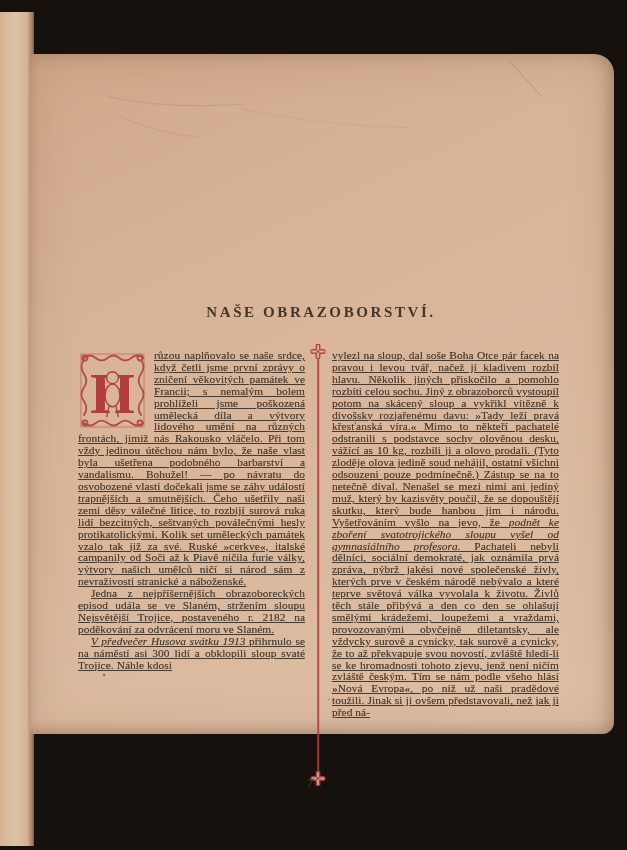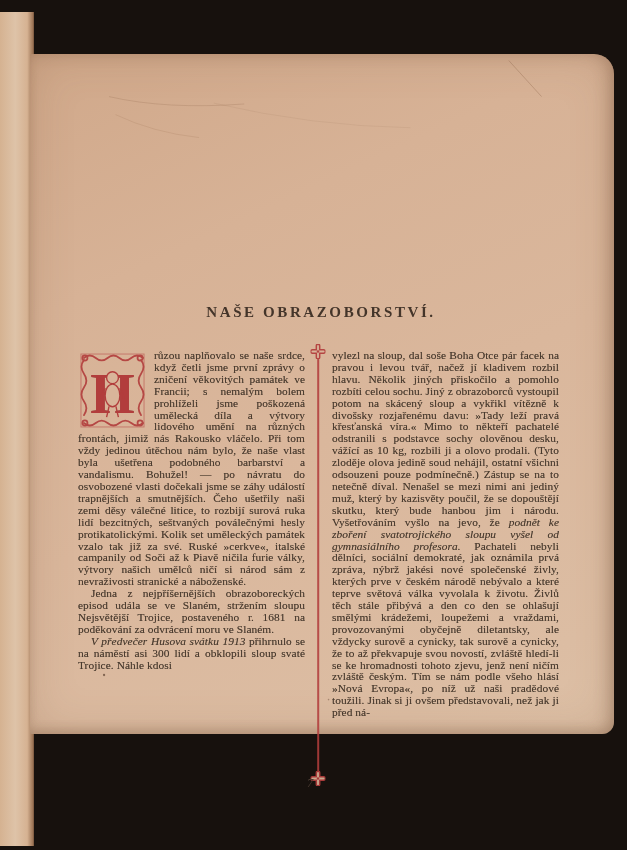--- a/index.html
+++ b/index.html
@@ -39,21 +39,21 @@
     position:absolute;top:296px;width:227px;
     font-size:11.4px;line-height:11.9px;
     text-align:justify;
     letter-spacing:.05px;
     color:var(--ink);
     text-shadow:0 0 .4px rgba(72,58,46,.55);
     hyphens:auto;-webkit-hyphens:auto;
   }
   .col-left{left:48px;}
   .col-right{left:302px;}
-  .col p{margin:0;}
+  .col p{margin:0;text-decoration:underline;}
   .col p.indent{text-indent:13px;}
   .it{font-style:italic;}
   .dropcap{
     float:left;width:69px;height:79px;margin:1px 7px 1px 0;
   }
   .divider{
     position:absolute;left:280px;top:290px;width:16px;height:442px;
   }
   .rule{
     position:absolute;left:50%;top:15px;bottom:15px;width:1.6px;
@@ -102,21 +102,21 @@
       <text x="35" y="63" text-anchor="middle" font-family="Liberation Serif, DejaVu Serif, serif" font-weight="bold" font-size="58" fill="var(--accent-red)">H</text>
       <g stroke="var(--accent-red)" stroke-width="1.4">
         <circle cx="35" cy="27" r="6" fill="var(--paper)"></circle>
         <ellipse cx="35" cy="45" rx="7.5" ry="11.5" fill="var(--paper)"></ellipse>
         <path d="M28,38 q-5,4 -4,10 M42,38 q5,4 4,10" fill="none"></path>
         <path d="M31.5,56 q-1.5,7 -2.5,11 M38.5,56 q1.5,7 2.5,11" fill="none"></path>
       </g>
     </svg>
 
   <p><span>růzou naplňovalo se naše srdce, když četli jsme první zprávy o zničení věkovitých památek ve Francii; s nemalým bolem prohlíželi jsme poškozená umělecká díla a výtvory lidového umění na různých frontách, jimiž nás Rakousko vláčelo. Při tom vždy jedinou útěchou nám bylo, že naše vlast byla ušetřena podobného barbarství a vandalismu. Bohužel! — po návratu do osvobozené vlasti dočekali jsme se záhy událostí trapnějších a smutnějších. Čeho ušetřily naši zemi děsy válečné litice, to rozbijí surová ruka lidí bezcitných, seštvaných poválečnými hesly protikatolickými. Kolik set uměleckých památek vzalo tak již za své. Ruské »cerkve«, italské campanily od Soči až k Piavě ničila furie války, výtvory našich umělců ničí si národ sám z nevraživosti stranické a náboženské.</span></p>
-      <p class="indent"><span>Jedna z nejpříšernějších obrazoboreckých episod udála se ve Slaném, stržením sloupu Nejsvětější Trojice, postaveného r. 1681 na poděkování za odvrácení moru ve Slaném.</span></p>
+      <p class="indent"><span>Jedna z nejpříšernějších obrazoboreckých episod udála se ve Slaném, stržením sloupu Nejsvětější Trojice, postaveného r. 2182 na poděkování za odvrácení moru ve Slaném.</span></p>
       <p class="indent"><span class="it">V předvečer Husova svátku 1913</span><span> přihrnulo se na náměstí asi 300 lidí a obklopili sloup svaté Trojice. Náhle kdosi</span></p>
     </div>
 
   <div class="divider">
     <svg class="cross top" viewBox="0 0 16 16" aria-hidden="true">
       <path d="M8 2 V14 M2 8 H14" stroke="var(--accent-red)" stroke-width="5.2" stroke-linecap="round" fill="none"></path>
       <path d="M8 2 V14 M2 8 H14" stroke="var(--paper)" stroke-width="2" stroke-linecap="round" fill="none"></path>
       <circle cx="8" cy="8" r="1.3" fill="var(--accent-red)"></circle>
     </svg>
     <div class="rule"></div>

